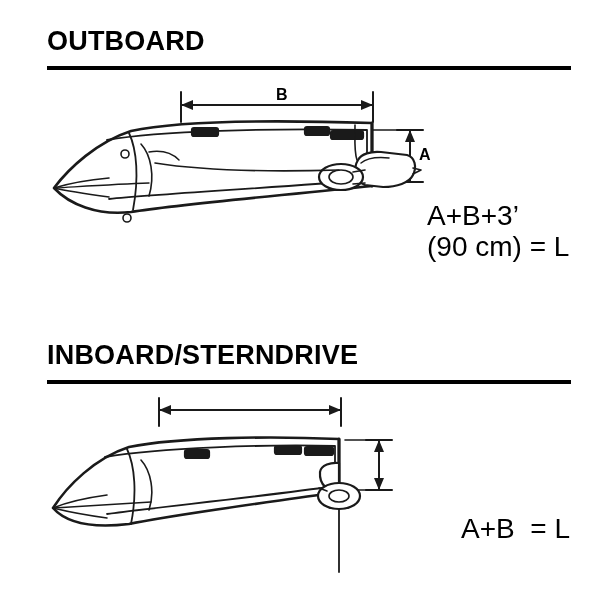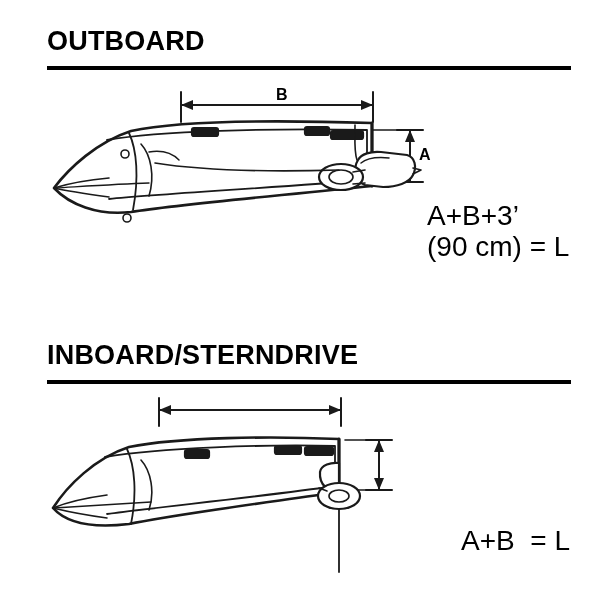--- a/index.html
+++ b/index.html
@@ -52,21 +52,21 @@
   #inboard-rule  { top: 70px; }
 
   .formula {
     position: absolute;
     font-size: 28px;
     line-height: 31px;
     white-space: pre;
     font-family: "Liberation Sans", sans-serif;
   }
   #outboard-formula { left: 418px; top: 200px; }
-  #inboard-formula  { left: 452px; top: 513px; margin-top: 12px; }
+  #inboard-formula  { left: 452px; top: 513px; }
 
   .drawing {
     position: absolute;
     left: 0;
     top: 0;
   }
 
   .dim-label {
     position: absolute;
     font-size: 16px;

